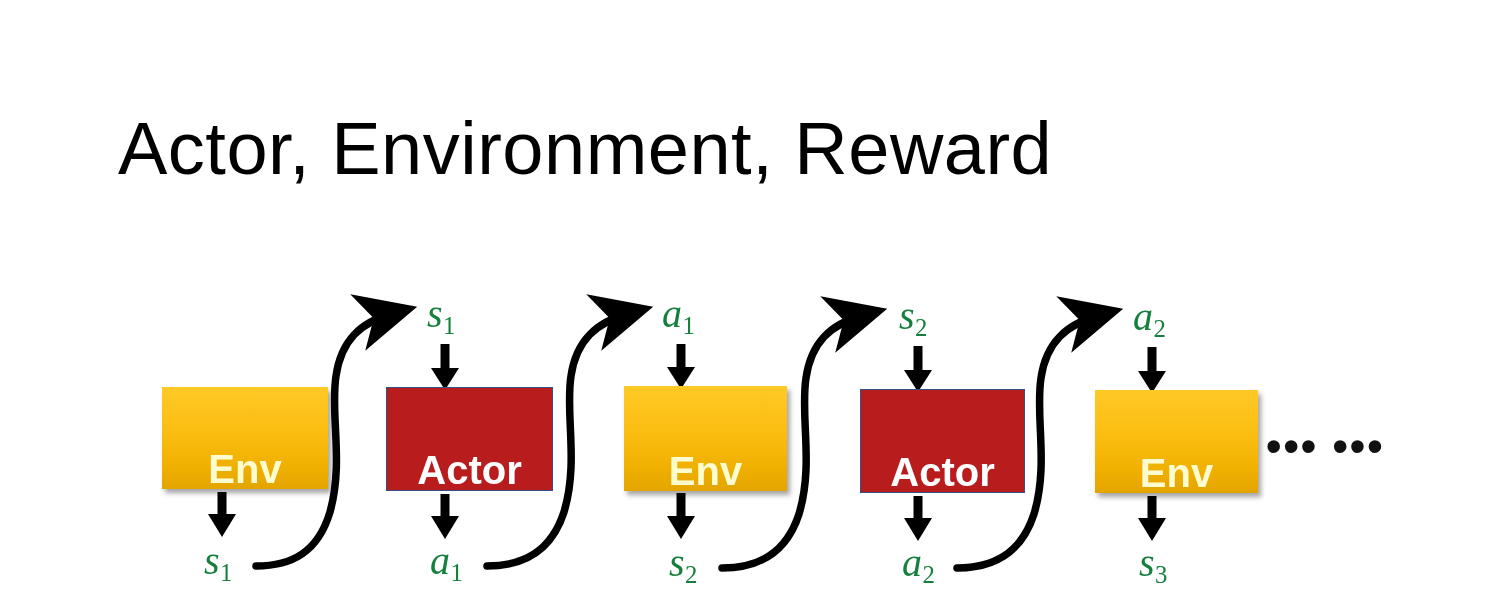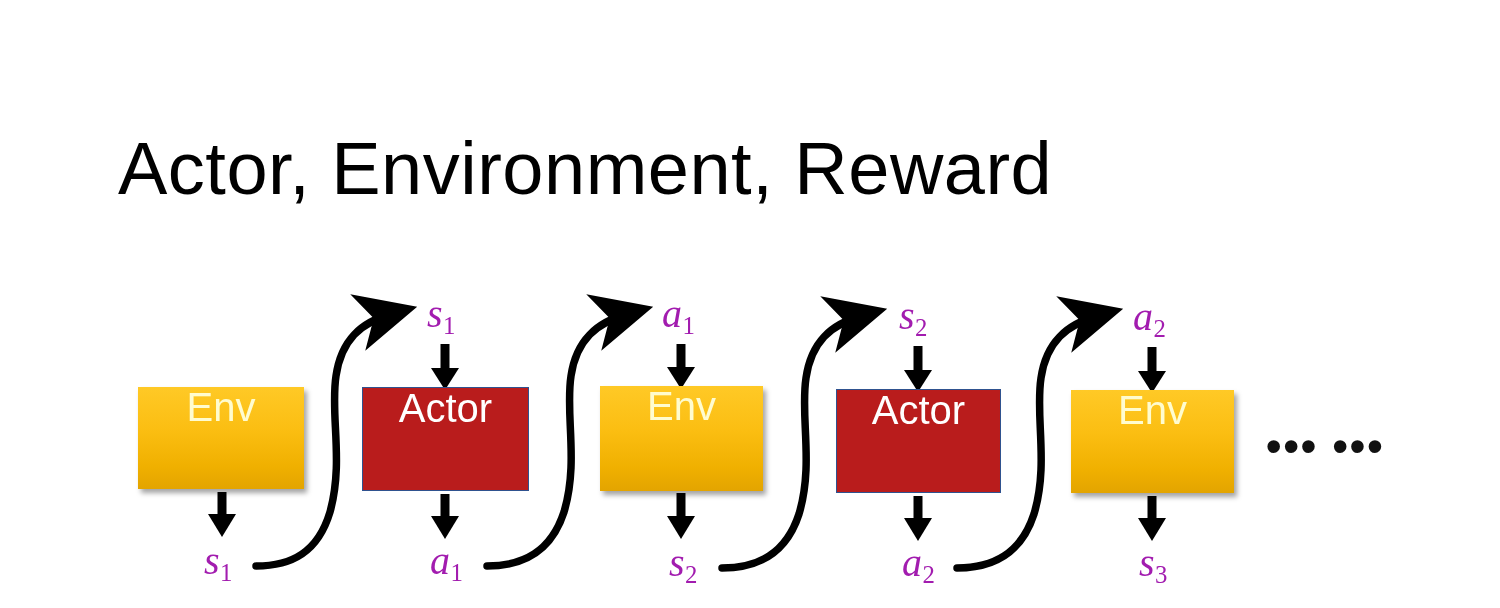--- a/index.html
+++ b/index.html
@@ -4,49 +4,49 @@
 <style>
   html,body{margin:0;padding:0;}
   body{
     width:1500px;height:608px;background:#ffffff;overflow:hidden;
     font-family:"Liberation Sans",sans-serif;
   }
   #stage{position:relative;width:1500px;height:608px;}
 
   
   #title{
-    position:absolute;left:118px;top:132px;
+    position:absolute;left:118px;top:112px;
     font-family:"Liberation Sans",sans-serif;
     font-size:74px;font-weight:300;letter-spacing:.5px;
     color:#000000;white-space:nowrap;line-height:1;
   }
 
   
   .node{
-    position:absolute;display:flex;align-items:flex-start;justify-content:center;
-    font-family:"Liberation Sans",sans-serif;font-weight:400;
-    font-size:40px;line-height:1;
+    position:absolute;display:flex;align-items:flex-end;justify-content:center;
+    font-family:"Liberation Sans",sans-serif;font-weight:700;
+    font-size:40px;line-height:1;margin-left:24px;
   }
   .node.env{
     background:linear-gradient(180deg,#FFC926 0%,#FBBE12 42%,#F0B000 78%,#E3A400 100%);
     color:#FFFCCF;
     box-shadow:3px 4px 5px rgba(0,0,0,.36);
   }
   .node.actor{
     background:#b91c1c;
     color:#FFFFFF;
     border:1px solid #2F528F;
     box-sizing:border-box;
   }
 
   
   .mlabel{
     position:absolute;
     font-family:"Liberation Serif","DejaVu Serif",serif;
-    font-style:italic;font-size:40px;color:#a21caf;line-height:1;
+    font-style:italic;font-size:40px;color:#15803d;line-height:1;
     white-space:nowrap;
   }
   .mlabel sub{
     font-style:normal;font-size:.62em;
     vertical-align:baseline;position:relative;top:.30em;left:.02em;
   }
 
   
   #dots{
     position:absolute;left:1266px;top:424px;

